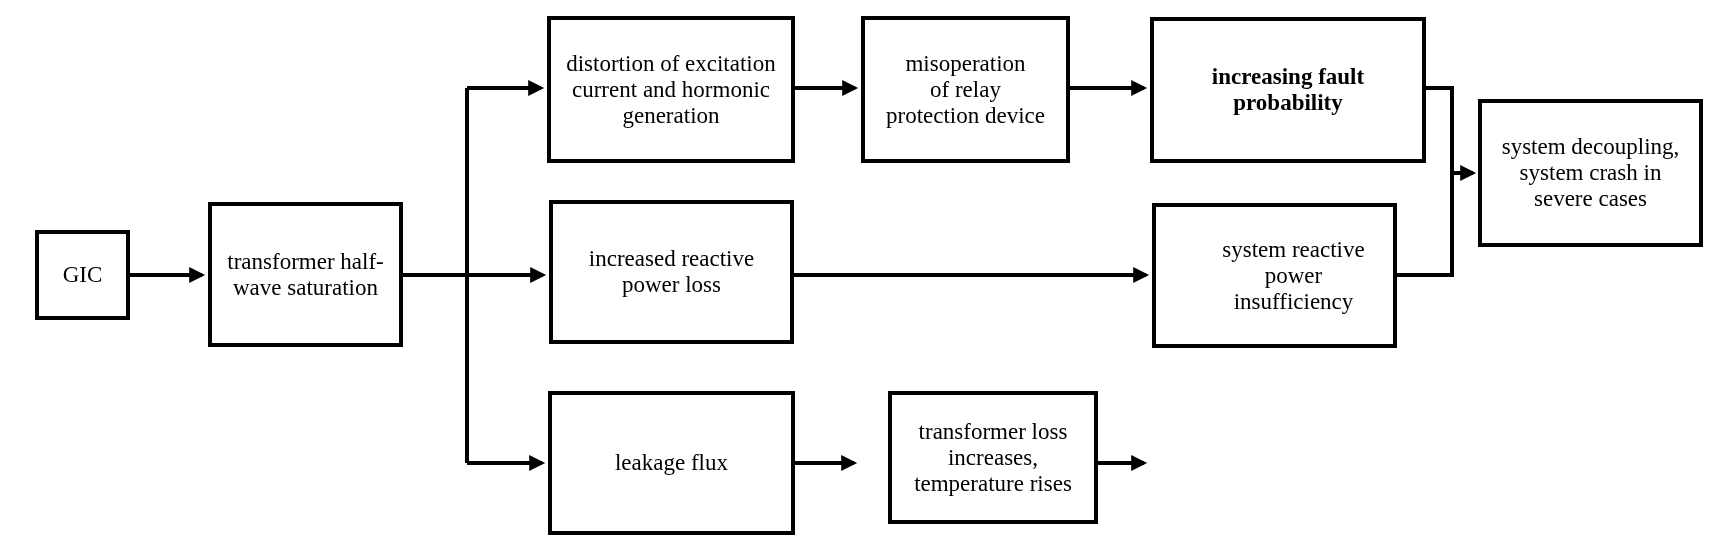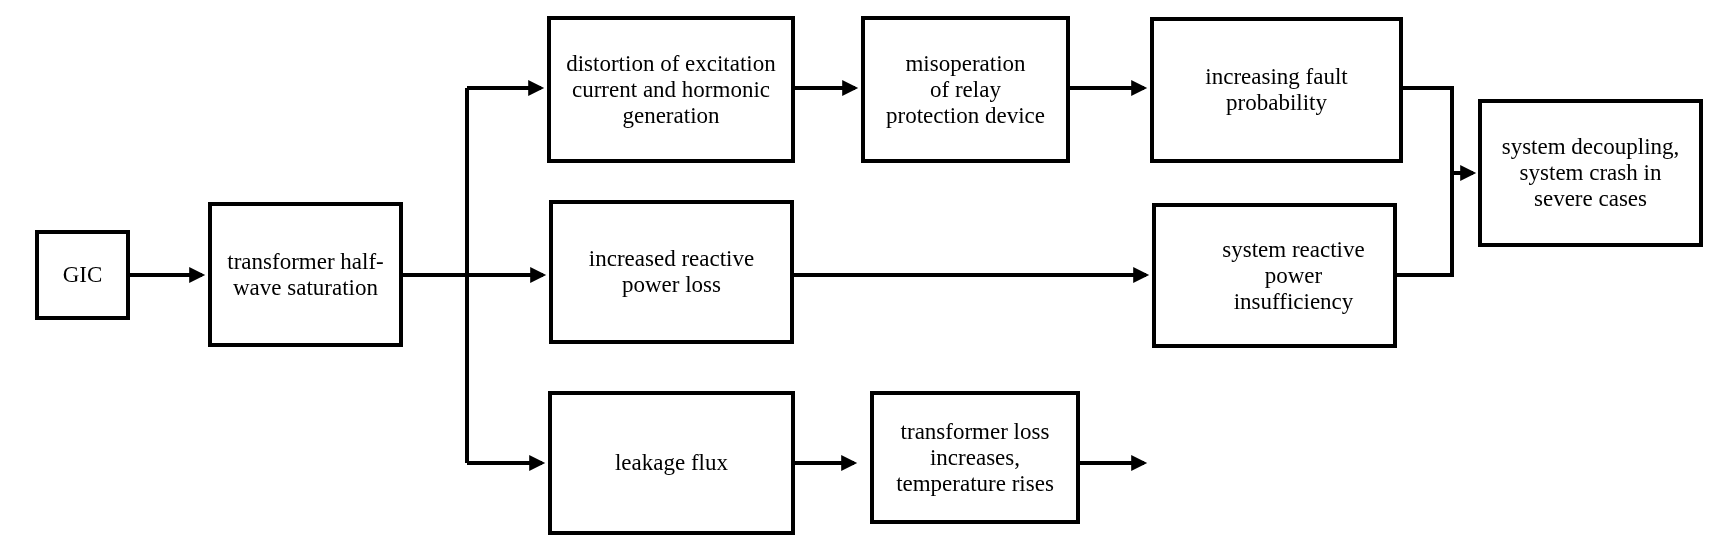--- a/index.html
+++ b/index.html
@@ -42,26 +42,26 @@
     line-height: 26px;
     color: #000000;
     white-space: pre-line;
     padding: 2px;
   }
   
   .n-gic            { left: 35px;   top: 230px; width: 95px;  height: 90px;  }
   .n-saturation     { left: 208px;  top: 202px; width: 195px; height: 145px; }
   .n-distortion     { left: 547px;  top: 16px;  width: 248px; height: 147px; }
   .n-misoperation   { left: 861px;  top: 16px;  width: 209px; height: 147px; }
-  .n-fault          { left: 1150px; top: 17px;  width: 253px; height: 146px; }
+  .n-fault          { left: 1150px; top: 17px;  width: 276px; height: 146px; font-weight: bold; }
   .n-decoupling     { left: 1478px; top: 99px;  width: 225px; height: 148px; }
   .n-reactive-loss  { left: 549px;  top: 200px; width: 245px; height: 144px; }
   .n-insufficiency  { left: 1152px; top: 203px; width: 245px; height: 145px; padding-left: 40px; }
   .n-leakage        { left: 548px;  top: 391px; width: 247px; height: 144px; }
-  .n-transformer-loss { left: 870px; top: 391px; width: 210px; height: 133px; }
+  .n-transformer-loss { left: 888px; top: 391px; width: 210px; height: 133px; }
   .n-failure        { left: 1150px; top: 391px; width: 247px; height: 144px; }
 </style>
 </head>
 <body>
 
 <div class="canvas">
 
   <svg class="connector-layer" viewBox="0 0 1714 544" xmlns="http://www.w3.org/2000/svg">
     <defs>
       <marker id="arrow" viewBox="0 0 10 10" refX="8" refY="5" markerWidth="4.5" markerHeight="4" orient="auto-start-reverse">

